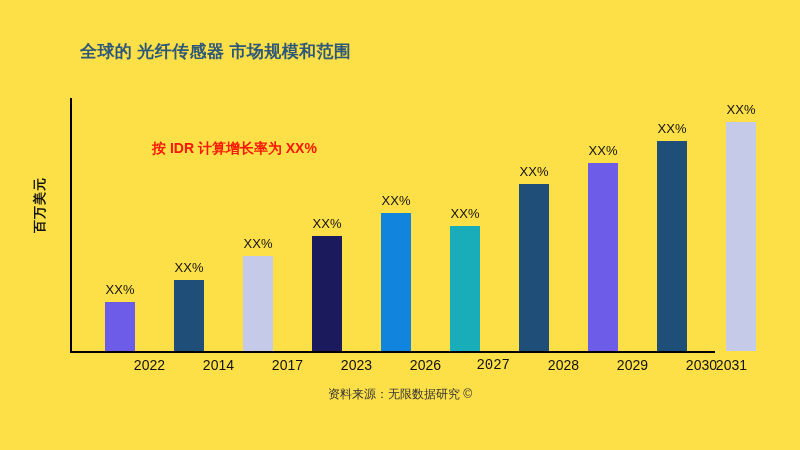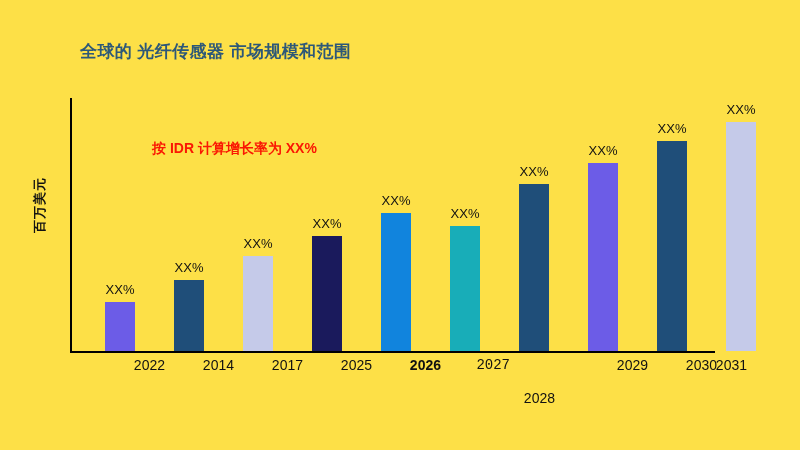--- a/index.html
+++ b/index.html
@@ -199,25 +199,26 @@
       <div class="bar-group" style="left: 656px;">
         <div class="bar-rect" style="height: 229.188px; background: rgb(197, 202, 233);"></div>
         <div class="bar-value-label" style="bottom: 234.188px;">XX%</div>
       </div>
     </div>
 
   <div id="x-tick-labels">
       <div class="x-tick-label" style="left: 50px;">2022</div>
       <div class="x-tick-label" style="left: 119px;">2014</div>
       <div class="x-tick-label" style="left: 188px;">2017</div>
-      <div class="x-tick-label" style="left: 257px;">2025</div>
-      <div class="x-tick-label" style="left: 326px; font-weight: bold;">2026</div>
+      <div class="x-tick-label" style="left: 257px;">2023</div>
+      <div class="x-tick-label" style="left: 326px;">2026</div>
       <div class="x-tick-label" style="left: 395px; font-family: Liberation Mono, monospace;">2027</div>
-      <div class="x-tick-label" style="left: 440px; margin-top: 33px;">2028</div>
+      <div class="x-tick-label" style="left: 464px;">2028</div>
       <div class="x-tick-label" style="left: 533px;">2029</div>
       <div class="x-tick-label" style="left: 602px;">2030</div>
       <div class="x-tick-label" style="left: 632px;">2031</div>
     </div>
 
   <div id="cagr-annotation" style="color: rgb(250, 23, 3); text-align: right;">按 IDR 计算增长率为 XX%</div>
 
+  <div id="source-note">资料来源：无限数据研究 ©</div>
 
 </div>
 
 </body></html>

